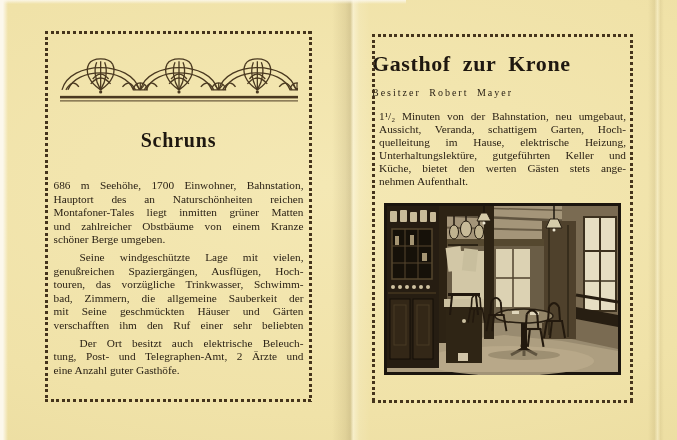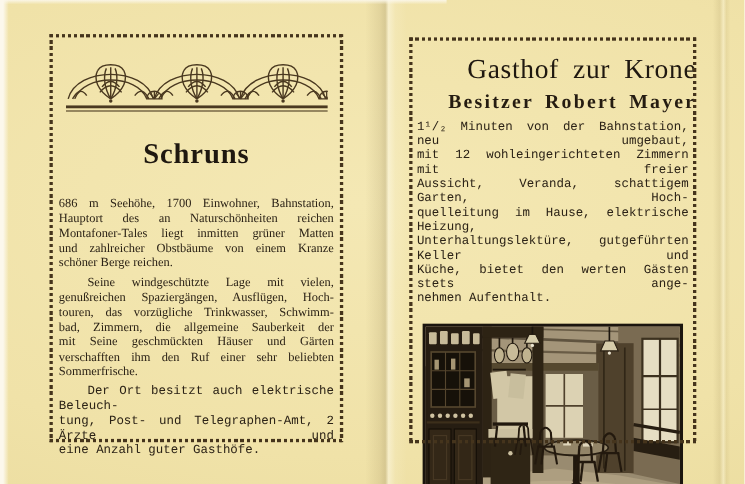--- a/index.html
+++ b/index.html
@@ -13,32 +13,32 @@
   .right-page{left:372px;top:34px;width:261px;height:369px;}
   
   .b-top,.b-bottom{position:absolute;left:0;right:0;height:2.6px;
     background:repeating-linear-gradient(90deg,#45341c 0 3px,rgba(0,0,0,0) 3px 5.6px);}
   .b-top{top:0;} .b-bottom{bottom:0;}
   .b-left,.b-right{position:absolute;top:0;bottom:0;width:2.6px;
     background:repeating-linear-gradient(180deg,#45341c 0 3px,rgba(0,0,0,0) 3px 5.6px);}
   .b-left{left:0;} .b-right{right:0;}
   
   .frieze{display:block;margin:21px auto 0;}
-  .left-title{margin:21px 0 0;text-align:center;font-size:26px;line-height:30px;
+  .left-title{margin:21px 0 0;text-align:center;font-size:20px;line-height:30px;
     font-weight:bold;letter-spacing:0.8px;color:#1f1810;}
   .left-body{width:250px;margin:24px auto 0;}
   
-  .right-title{margin:16px 0 0;text-align:right;font-size:25px;line-height:28px;
-    font-weight:normal;letter-spacing:0.6px;word-spacing:6px;color:#1f1810;}
-  .right-subtitle{margin:6px 0 0;text-align:right;font-size:18px;line-height:17px;
-    font-weight:bold;letter-spacing:2px;word-spacing:4px;color:#251c11;}
+  .right-title{margin:16px 0 0;text-align:left;font-size:22px;line-height:28px;
+    font-weight:bold;letter-spacing:0.6px;word-spacing:6px;color:#1f1810;}
+  .right-subtitle{margin:6px 0 0;text-align:left;font-size:10px;line-height:17px;
+    font-weight:normal;letter-spacing:2px;word-spacing:4px;color:#251c11;}
   .right-body{width:247px;margin:9px auto 0;}
   
   .para{margin:0 0 4.5px;padding:0;}
-  .para:last-child{margin-bottom:0;font-family:Liberation Mono, monospace;}
+  .para:last-child{margin-bottom:0;}
   .line{display:block;font-size:11.3px;line-height:13.5px;color:#2b2216;
     text-align:justify;text-align-last:justify;}
   .right-body .line{line-height:13px;}
   .line.end{text-align-last:left;}
   .line.indent{text-indent:26px;}
   .photo{display:block;margin:15px auto 0;}
   
   .overlay{position:absolute;pointer-events:none;}
   .fold{left:332px;top:0;width:38px;height:440px;
     background:linear-gradient(90deg,rgba(0,0,0,0) 0%,rgba(97,76,33,0.10) 35%,
@@ -95,30 +95,29 @@
     </svg>
 
     <h1 class="left-title">Schruns</h1>
 
     <div class="left-body">
       <p class="para">
         <span class="line">686 m Seehöhe, 1700 Einwohner, Bahnstation,</span>
         <span class="line">Hauptort des an Naturschönheiten reichen</span>
         <span class="line">Montafoner-Tales liegt inmitten grüner Matten</span>
         <span class="line">und zahlreicher Obstbäume von einem Kranze</span>
-        <span class="line end">schöner Berge reichen.</span>
+        <span class="line end">schöner Berge umgeben.</span>
       </p>
       <p class="para">
         <span class="line indent">Seine windgeschützte Lage mit vielen,</span>
         <span class="line">genußreichen Spaziergängen, Ausflügen, Hoch-</span>
         <span class="line">touren, das vorzügliche Trinkwasser, Schwimm-</span>
         <span class="line">bad, Zimmern, die allgemeine Sauberkeit der</span>
         <span class="line">mit Seine geschmückten Häuser und Gärten</span>
         <span class="line">verschafften ihm den Ruf einer sehr beliebten</span>
-        <span class="line end">Sommerfrische.</span>
       </p>
       <p class="para">
         <span class="line indent">Der Ort besitzt auch elektrische Beleuch-</span>
         <span class="line">tung, Post- und Telegraphen-Amt, 2 Ärzte und</span>
         <span class="line end">eine Anzahl guter Gasthöfe.</span>
       </p>
     </div>
   </div>
 
   <div class="page right-page">
@@ -126,21 +125,20 @@
     <div class="b-bottom"></div>
     <div class="b-left"></div>
     <div class="b-right"></div>
 
     <h2 class="right-title">Gasthof zur Krone</h2>
     <h3 class="right-subtitle">Besitzer Robert Mayer</h3>
 
     <div class="right-body">
       <p class="para">
         <span class="line">1¹/₂ Minuten von der Bahnstation, neu umgebaut,</span>
-        <span class="line">mit 12 wohleingerichteten Zimmern mit freier</span>
         <span class="line">Aussicht, Veranda, schattigem Garten, Hoch-</span>
         <span class="line">quelleitung im Hause, elektrische Heizung,</span>
         <span class="line">Unterhaltungslektüre, gutgeführten Keller und</span>
         <span class="line">Küche, bietet den werten Gästen stets ange-</span>
         <span class="line end">nehmen Aufenthalt.</span>
       </p>
     </div>
 
     <svg class="photo" width="237" height="172" viewBox="0 0 237 172">
       <defs>

